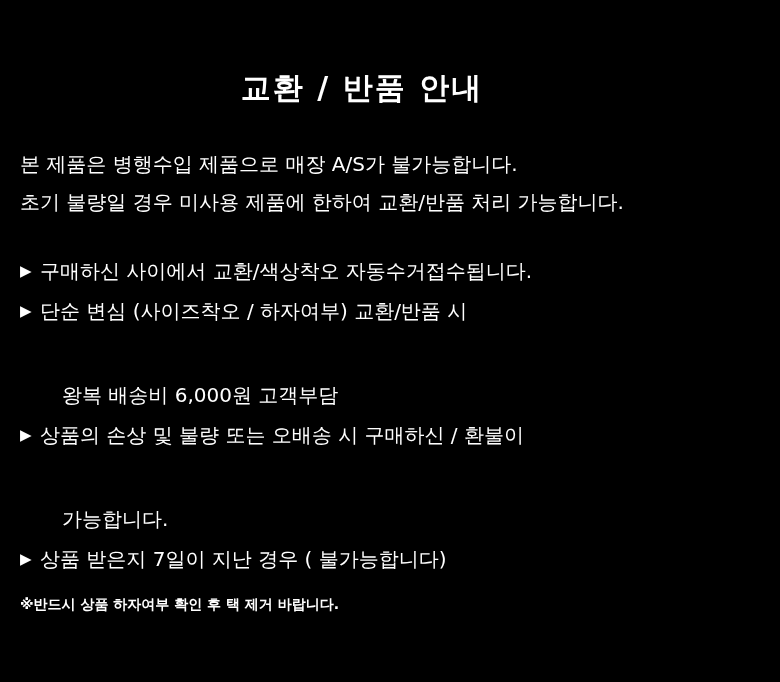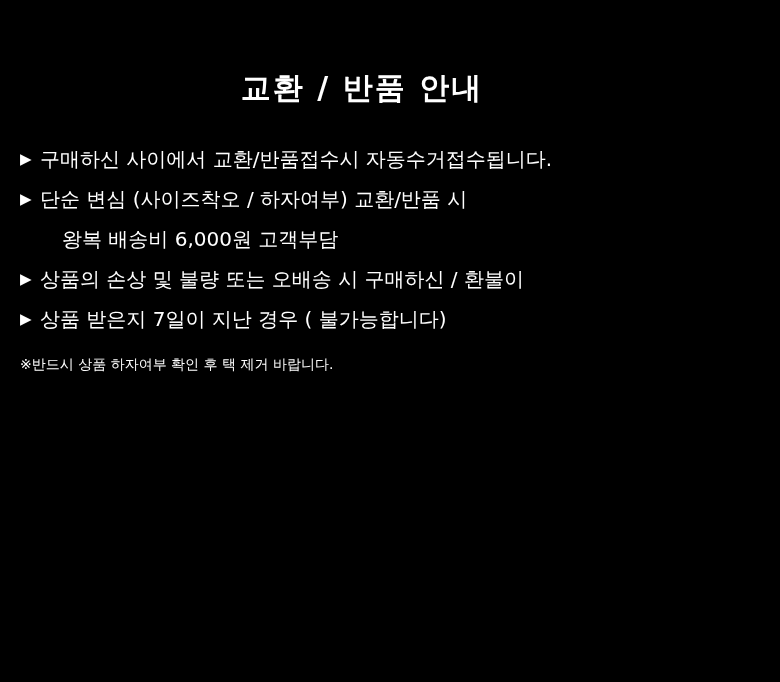--- a/index.html
+++ b/index.html
@@ -57,57 +57,64 @@
     line-height: 40px;
   }
   .bullet-text {
     flex: 1 1 auto;
   }
   .sub-row {
     font-size: 20px;
     line-height: 40px;
     padding-left: 28px;
     white-space: nowrap;
+    margin-top: 44px;
   }
   .sub-row.indent-more {
     padding-left: 42px;
   }
   .note {
     padding: 0 20px;
     padding-top: 14px;
     font-size: 14px;
     line-height: 22px;
     white-space: nowrap;
+    font-weight: bold;
   }
 </style>
 </head>
 <body>
 
 <div class="page">
 
   <h1 class="title">교환 / 반품 안내</h1>
 
+  <div class="intro">
+    <div class="intro-line">본 제품은 병행수입 제품으로 매장 A/S가 불가능합니다.</div>
+    <div class="intro-line">초기 불량일 경우 미사용 제품에 한하여 교환/반품 처리 가능합니다.</div>
+  </div>
 
   <div class="bullets">
 
     <div class="bullet-row">
       <span class="bullet-mark">▶</span>
-      <span class="bullet-text">구매하신 사이에서 교환/반품접수시 자동수거접수됩니다.</span>
+      <span class="bullet-text">구매하신 사이에서 교환/색상착오 자동수거접수됩니다.</span>
     </div>
 
     <div class="bullet-row">
       <span class="bullet-mark">▶</span>
       <span class="bullet-text">단순 변심 (사이즈착오 / 하자여부) 교환/반품 시</span>
     </div>
     <div class="sub-row indent-more">왕복 배송비 6,000원 고객부담</div>
 
     <div class="bullet-row">
       <span class="bullet-mark">▶</span>
       <span class="bullet-text">상품의 손상 및 불량 또는 오배송 시 구매하신 / 환불이</span>
     </div>
+    <div class="sub-row indent-more">가능합니다.</div>
 
     <div class="bullet-row">
       <span class="bullet-mark">▶</span>
       <span class="bullet-text">상품 받은지 7일이 지난 경우 ( 불가능합니다)</span>
     </div>
 
   </div>
 
   <div class="note">※반드시 상품 하자여부 확인 후 택 제거 바랍니다.</div>
 

